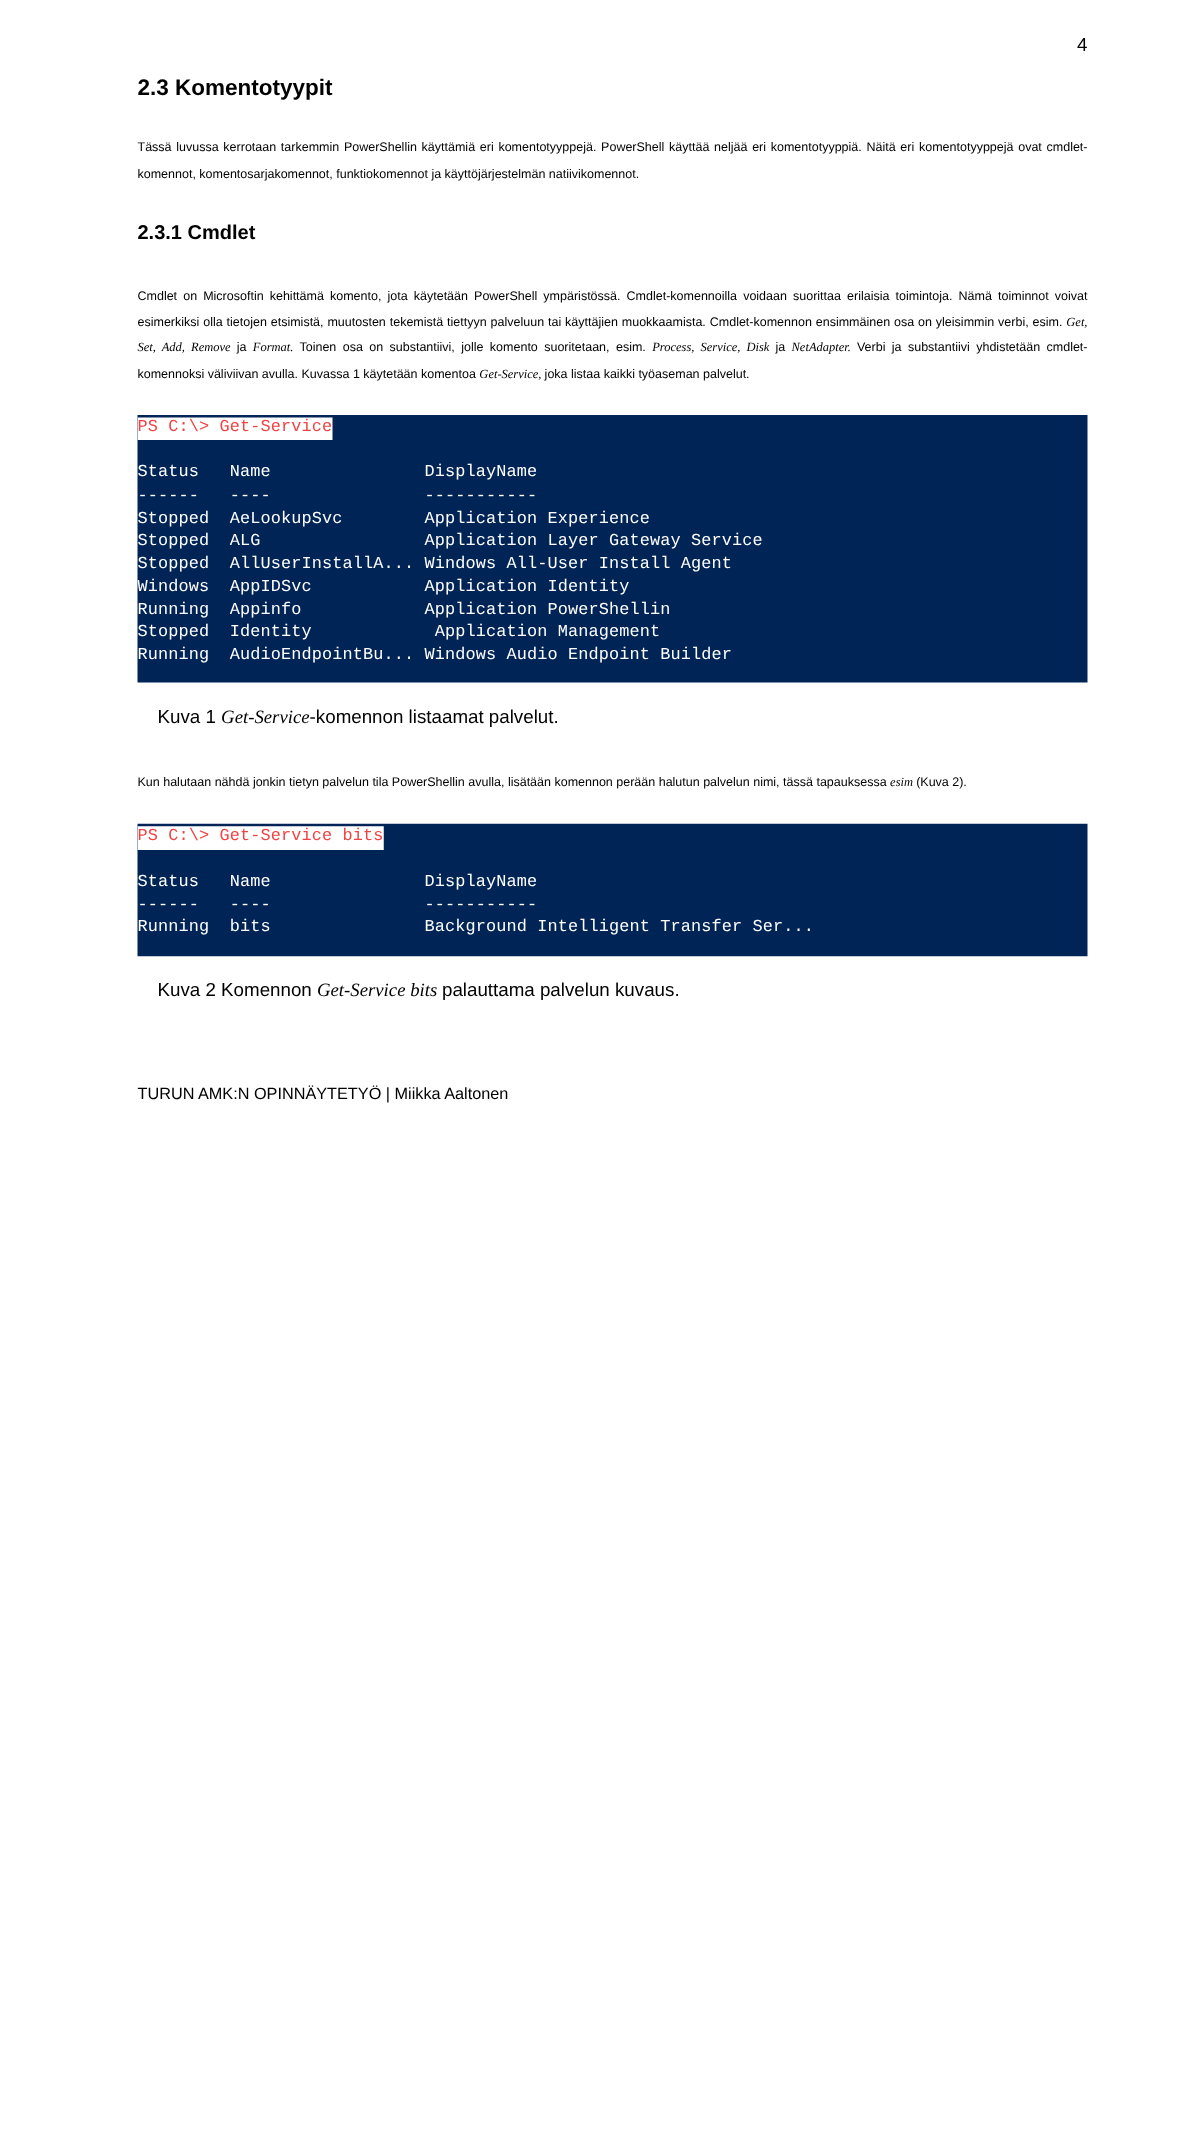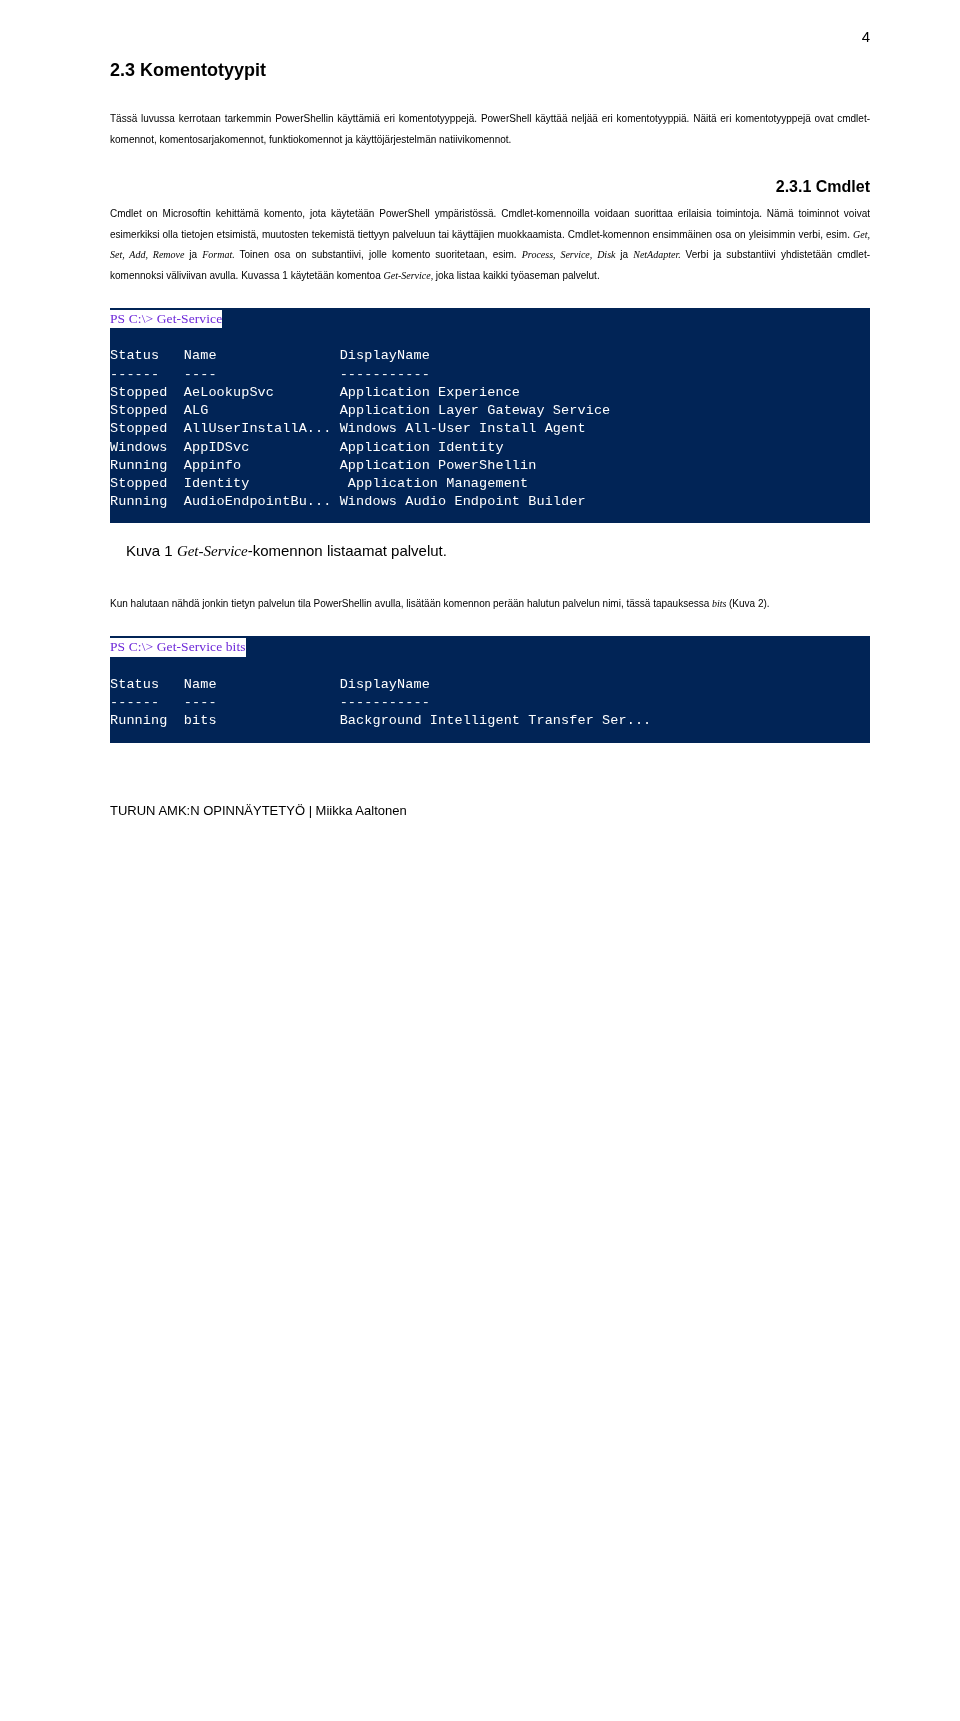--- a/index.html
+++ b/index.html
@@ -21,22 +21,21 @@
   }
   h2.section-heading {
     font-size: 18px;
     font-weight: bold;
     margin-bottom: 28px;
   }
   h3.subsection-heading {
     font-size: 16px;
     font-weight: bold;
     margin-top: 28px;
-    margin-bottom: 8px;
-    text-align: right;
+    margin-bottom: 32px;
   }
   p.body {
     font-size: 10px;
     line-height: 2.05;
     text-align: justify;
     margin-bottom: 22px;
   }
   p.caption {
     font-size: 15px;
     line-height: 1.9;
@@ -50,23 +49,22 @@
     font-size: 13.5px;
     letter-spacing: 0.1px;
     padding: 2px 0 12px 0;
     white-space: pre;
     line-height: 1.35;
     margin: 8px 0;
     overflow: hidden;
   }
   .console .inv {
     background: #fff;
-    color: #6d28d9;
+    color: #ef4444;
     display: inline-block;
-    font-family: Liberation Serif, serif;
   }
   .footer {
     font-size: 13px;
     margin-top: 60px;
   }
 </style>
 </head>
 <body>
 
 <div class="page">
@@ -93,25 +91,28 @@
 <span>Windows  AppIDSvc           Application Identity</span>
 <span>Running  Appinfo            Application PowerShellin</span>
 <span>Stopped  Identity            Application Management</span>
 <span>Running  AudioEndpointBu... Windows Audio Endpoint Builder</span></div>
 
   <p class="caption">
     <span>Kuva 1 </span><span class="italic">Get-Service</span><span>-komennon listaamat palvelut.</span>
   </p>
 
   <p class="body">
-    <span>Kun halutaan nähdä jonkin tietyn palvelun tila PowerShellin avulla, lisätään komennon perään halutun palvelun nimi, tässä tapauksessa </span><span class="italic">bits </span><span>(Kuva 2).</span>
+    <span>Kun halutaan nähdä jonkin tietyn palvelun tila PowerShellin avulla, lisätään komennon perään halutun palvelun nimi, tässä tapauksessa </span><span class="italic">esim </span><span>(Kuva 2).</span>
   </p>
 
   <div class="console"><span class="inv">PS C:\&gt; Get-Service bits</span>
 
 <span>Status   Name               DisplayName</span>
 <span>------   ----               -----------</span>
 <span>Running  bits               Background Intelligent Transfer Ser...</span></div>
 
+  <p class="caption">
+    <span>Kuva 2 Komennon </span><span class="italic">Get-Service bits </span><span>palauttama palvelun kuvaus.</span>
+  </p>
 
   <div class="footer">TURUN AMK:N OPINNÄYTETYÖ | Miikka Aaltonen</div>
 
 </div>
 
 </body></html>

